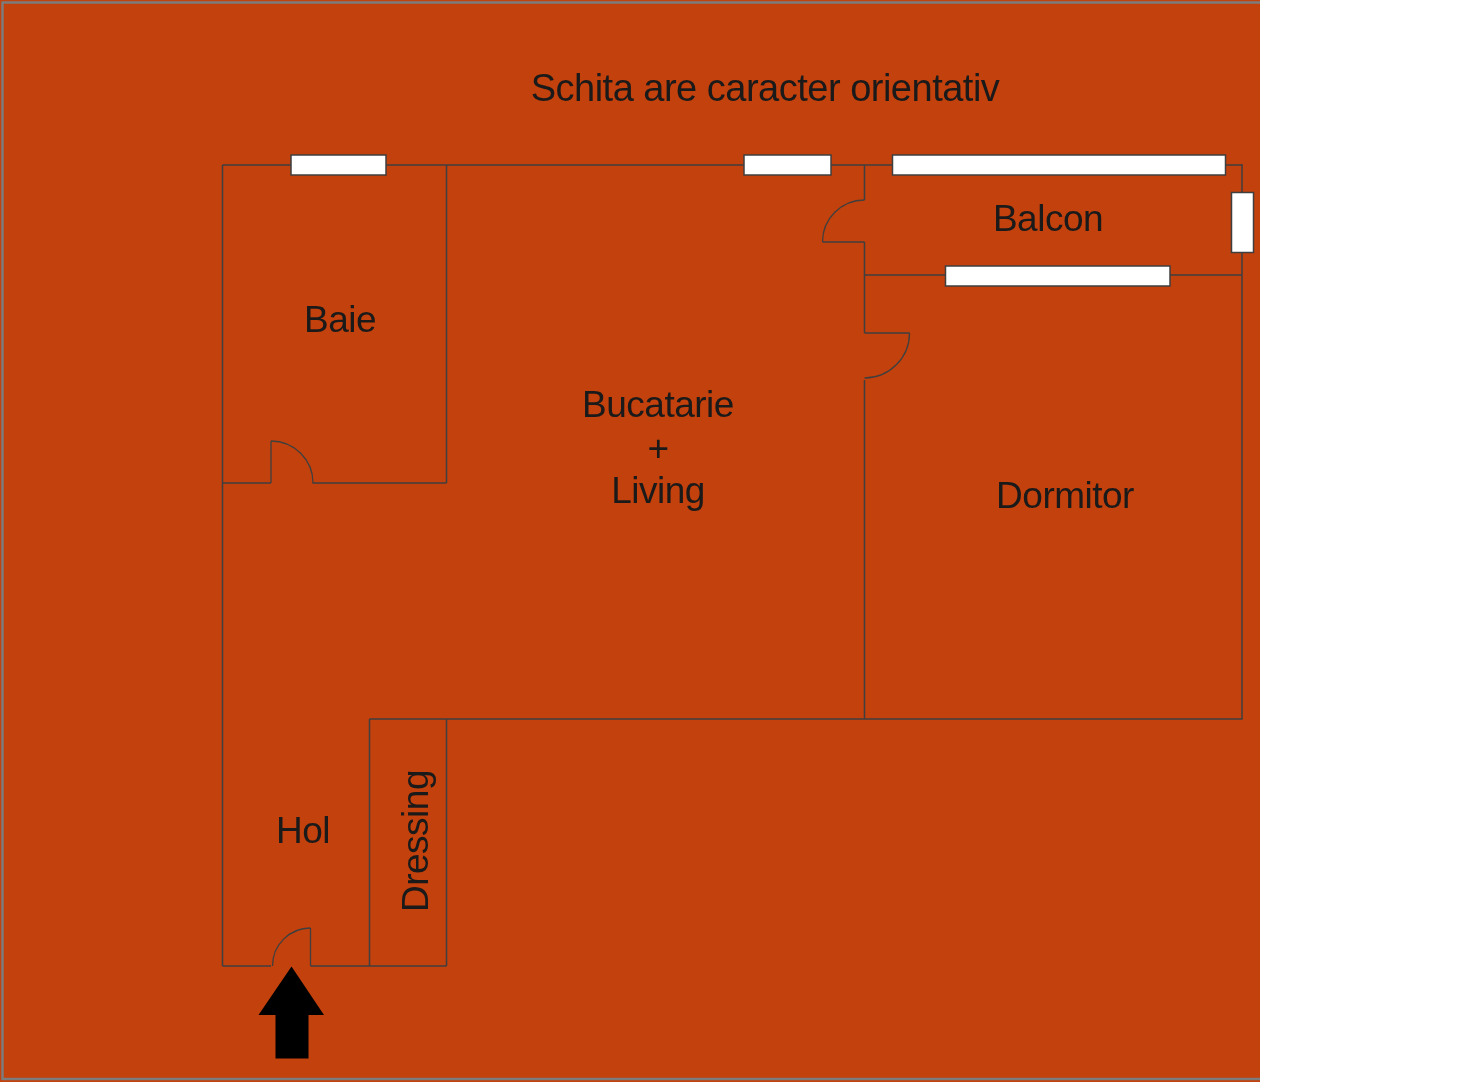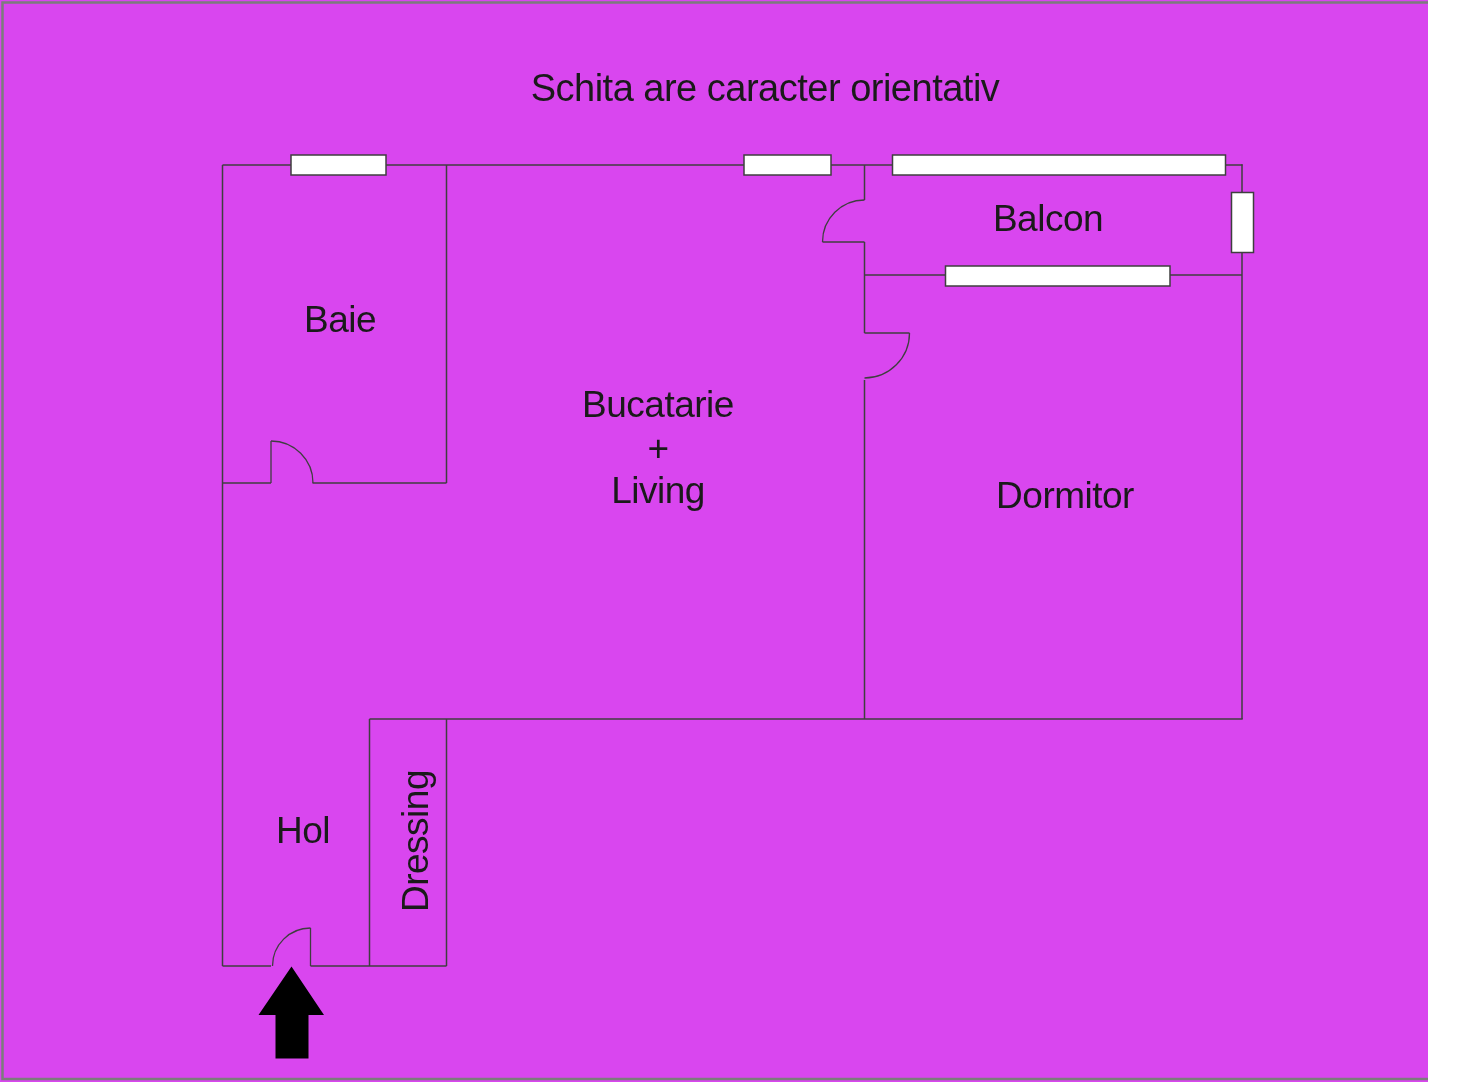--- a/index.html
+++ b/index.html
@@ -3,23 +3,23 @@
 <meta charset="utf-8">
 <style>
   html, body {
     margin: 0;
     padding: 0;
     background: #ffffff;
     font-family: "Liberation Sans", "DejaVu Sans", sans-serif;
   }
   .canvas {
     position: relative;
-    width: 1428px;
+    width: 1260px;
     height: 1082px;
-    background: #d946ef;
+    background: #c2410c;
     overflow: hidden;
   }
   svg.plan {
     position: absolute;
     left: 0;
     top: 0;
     width: 1460px;
     height: 1082px;
   }
   .wall {

